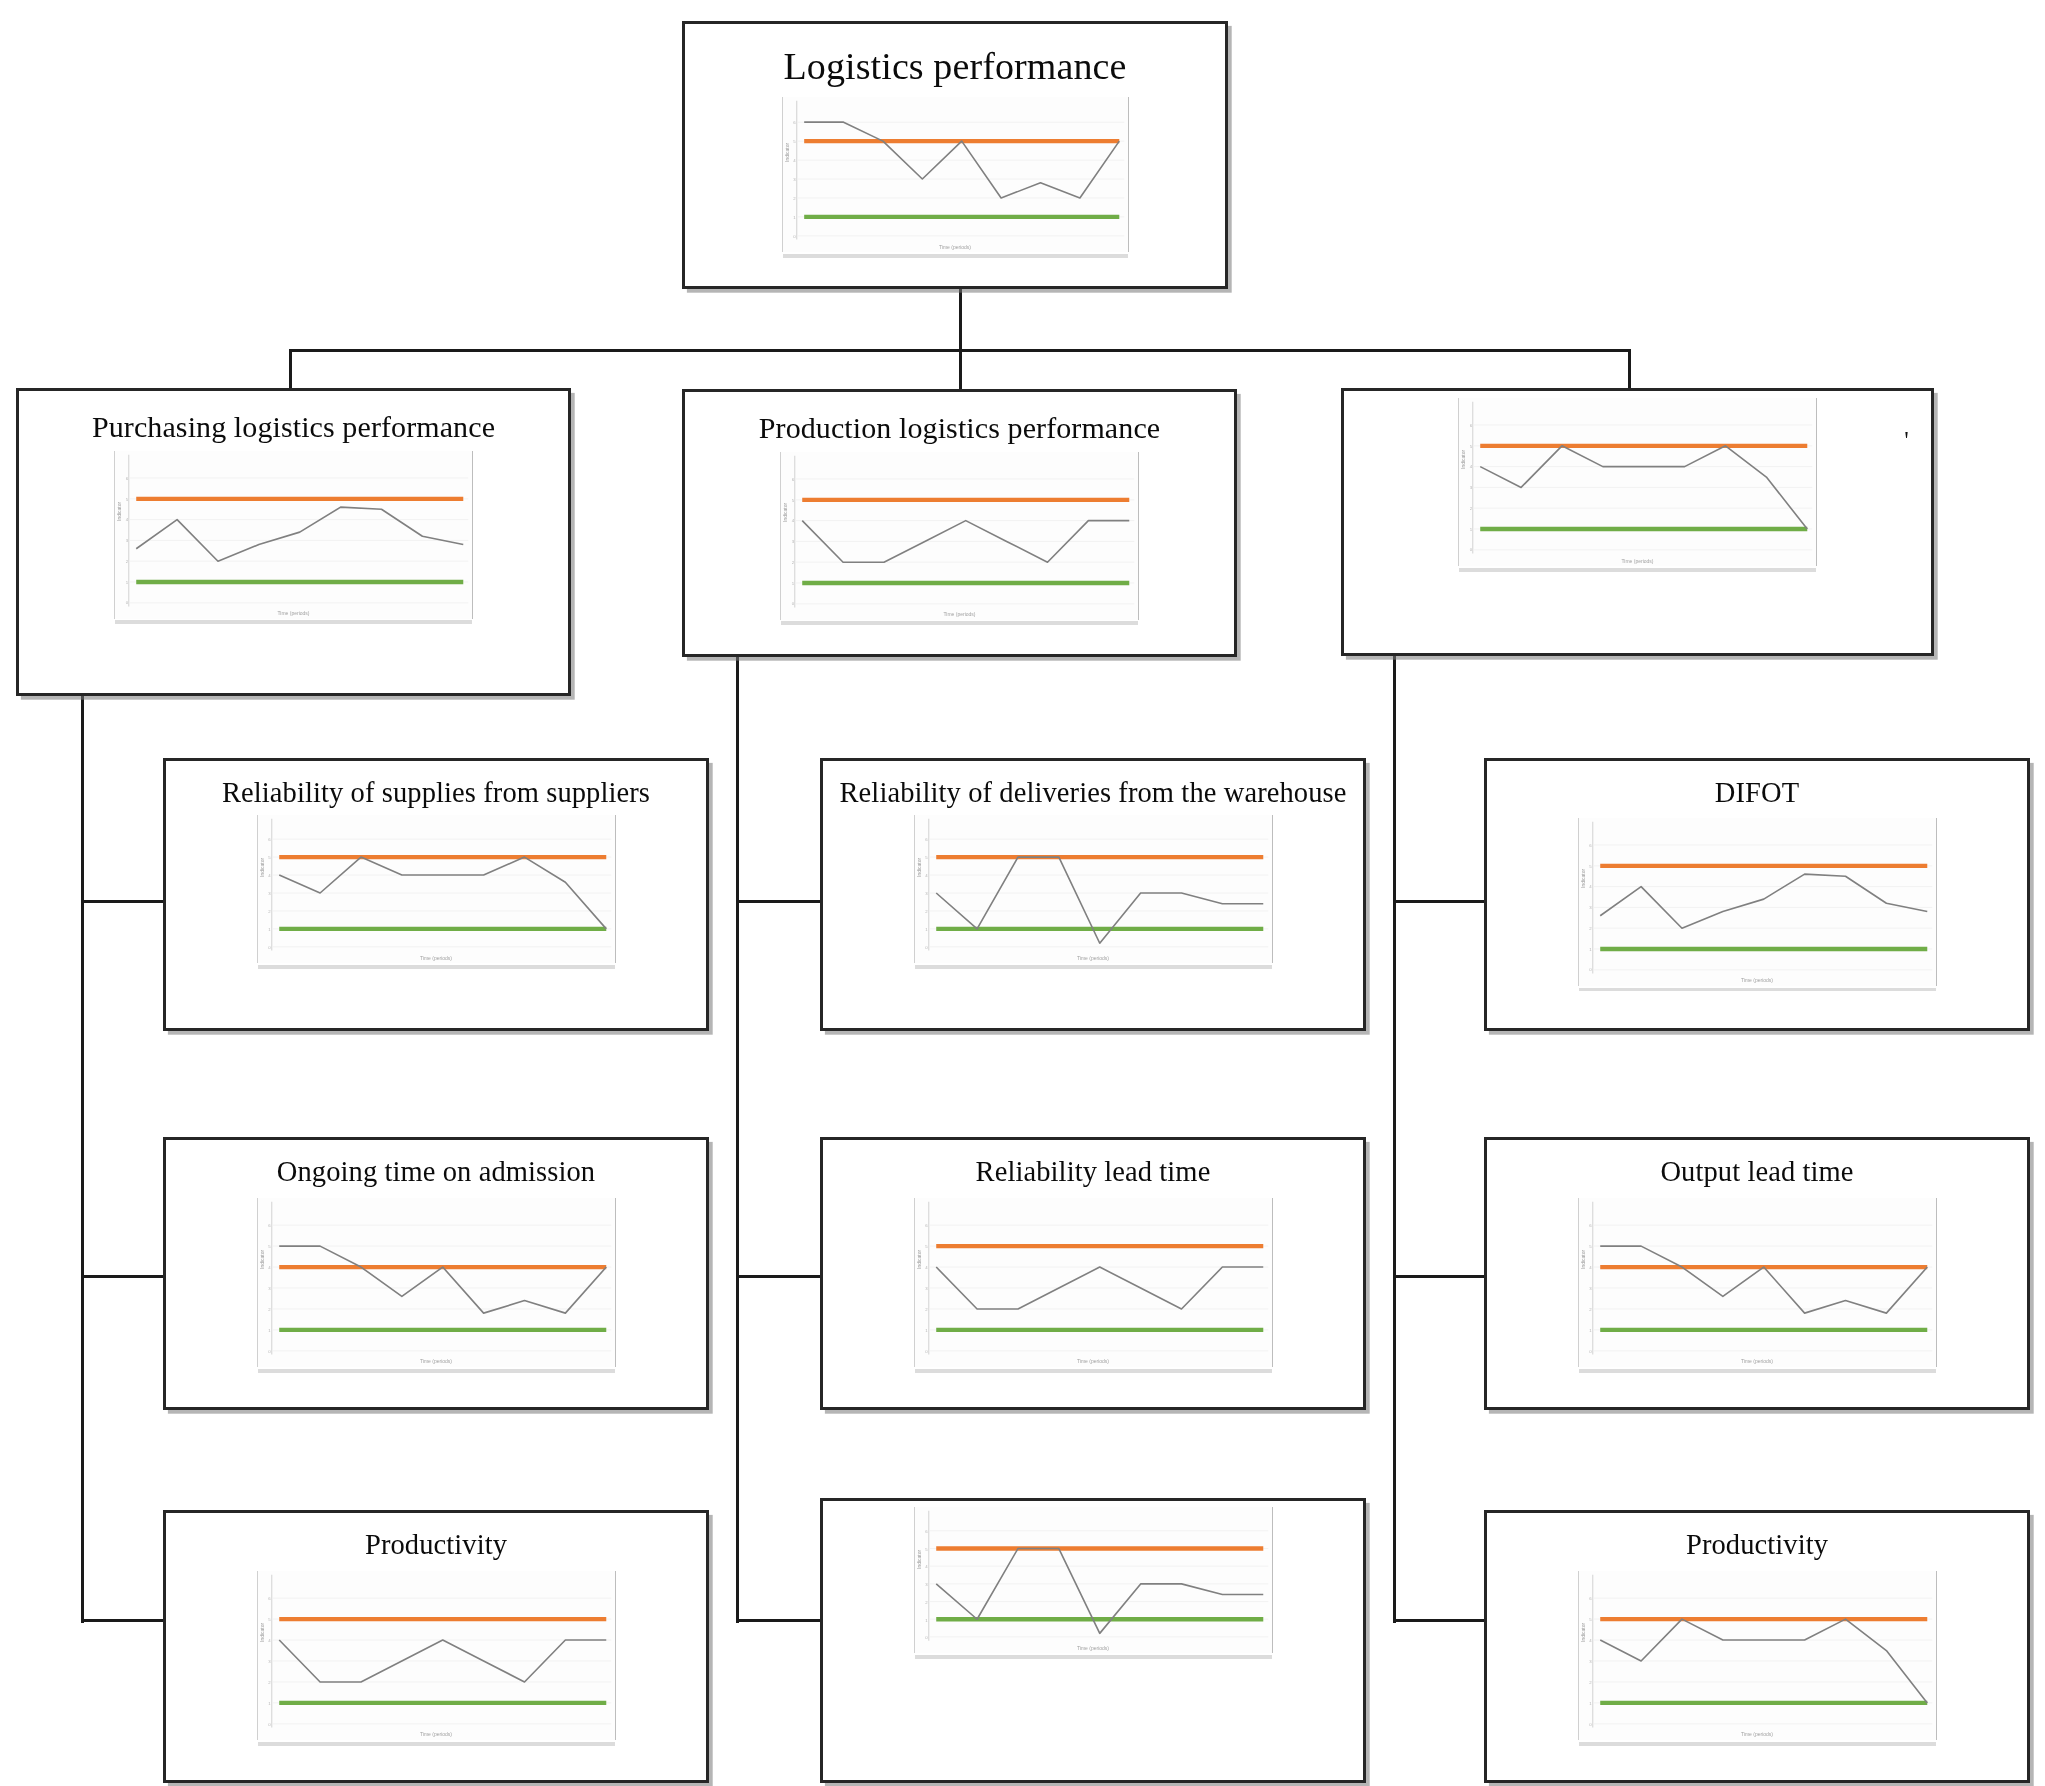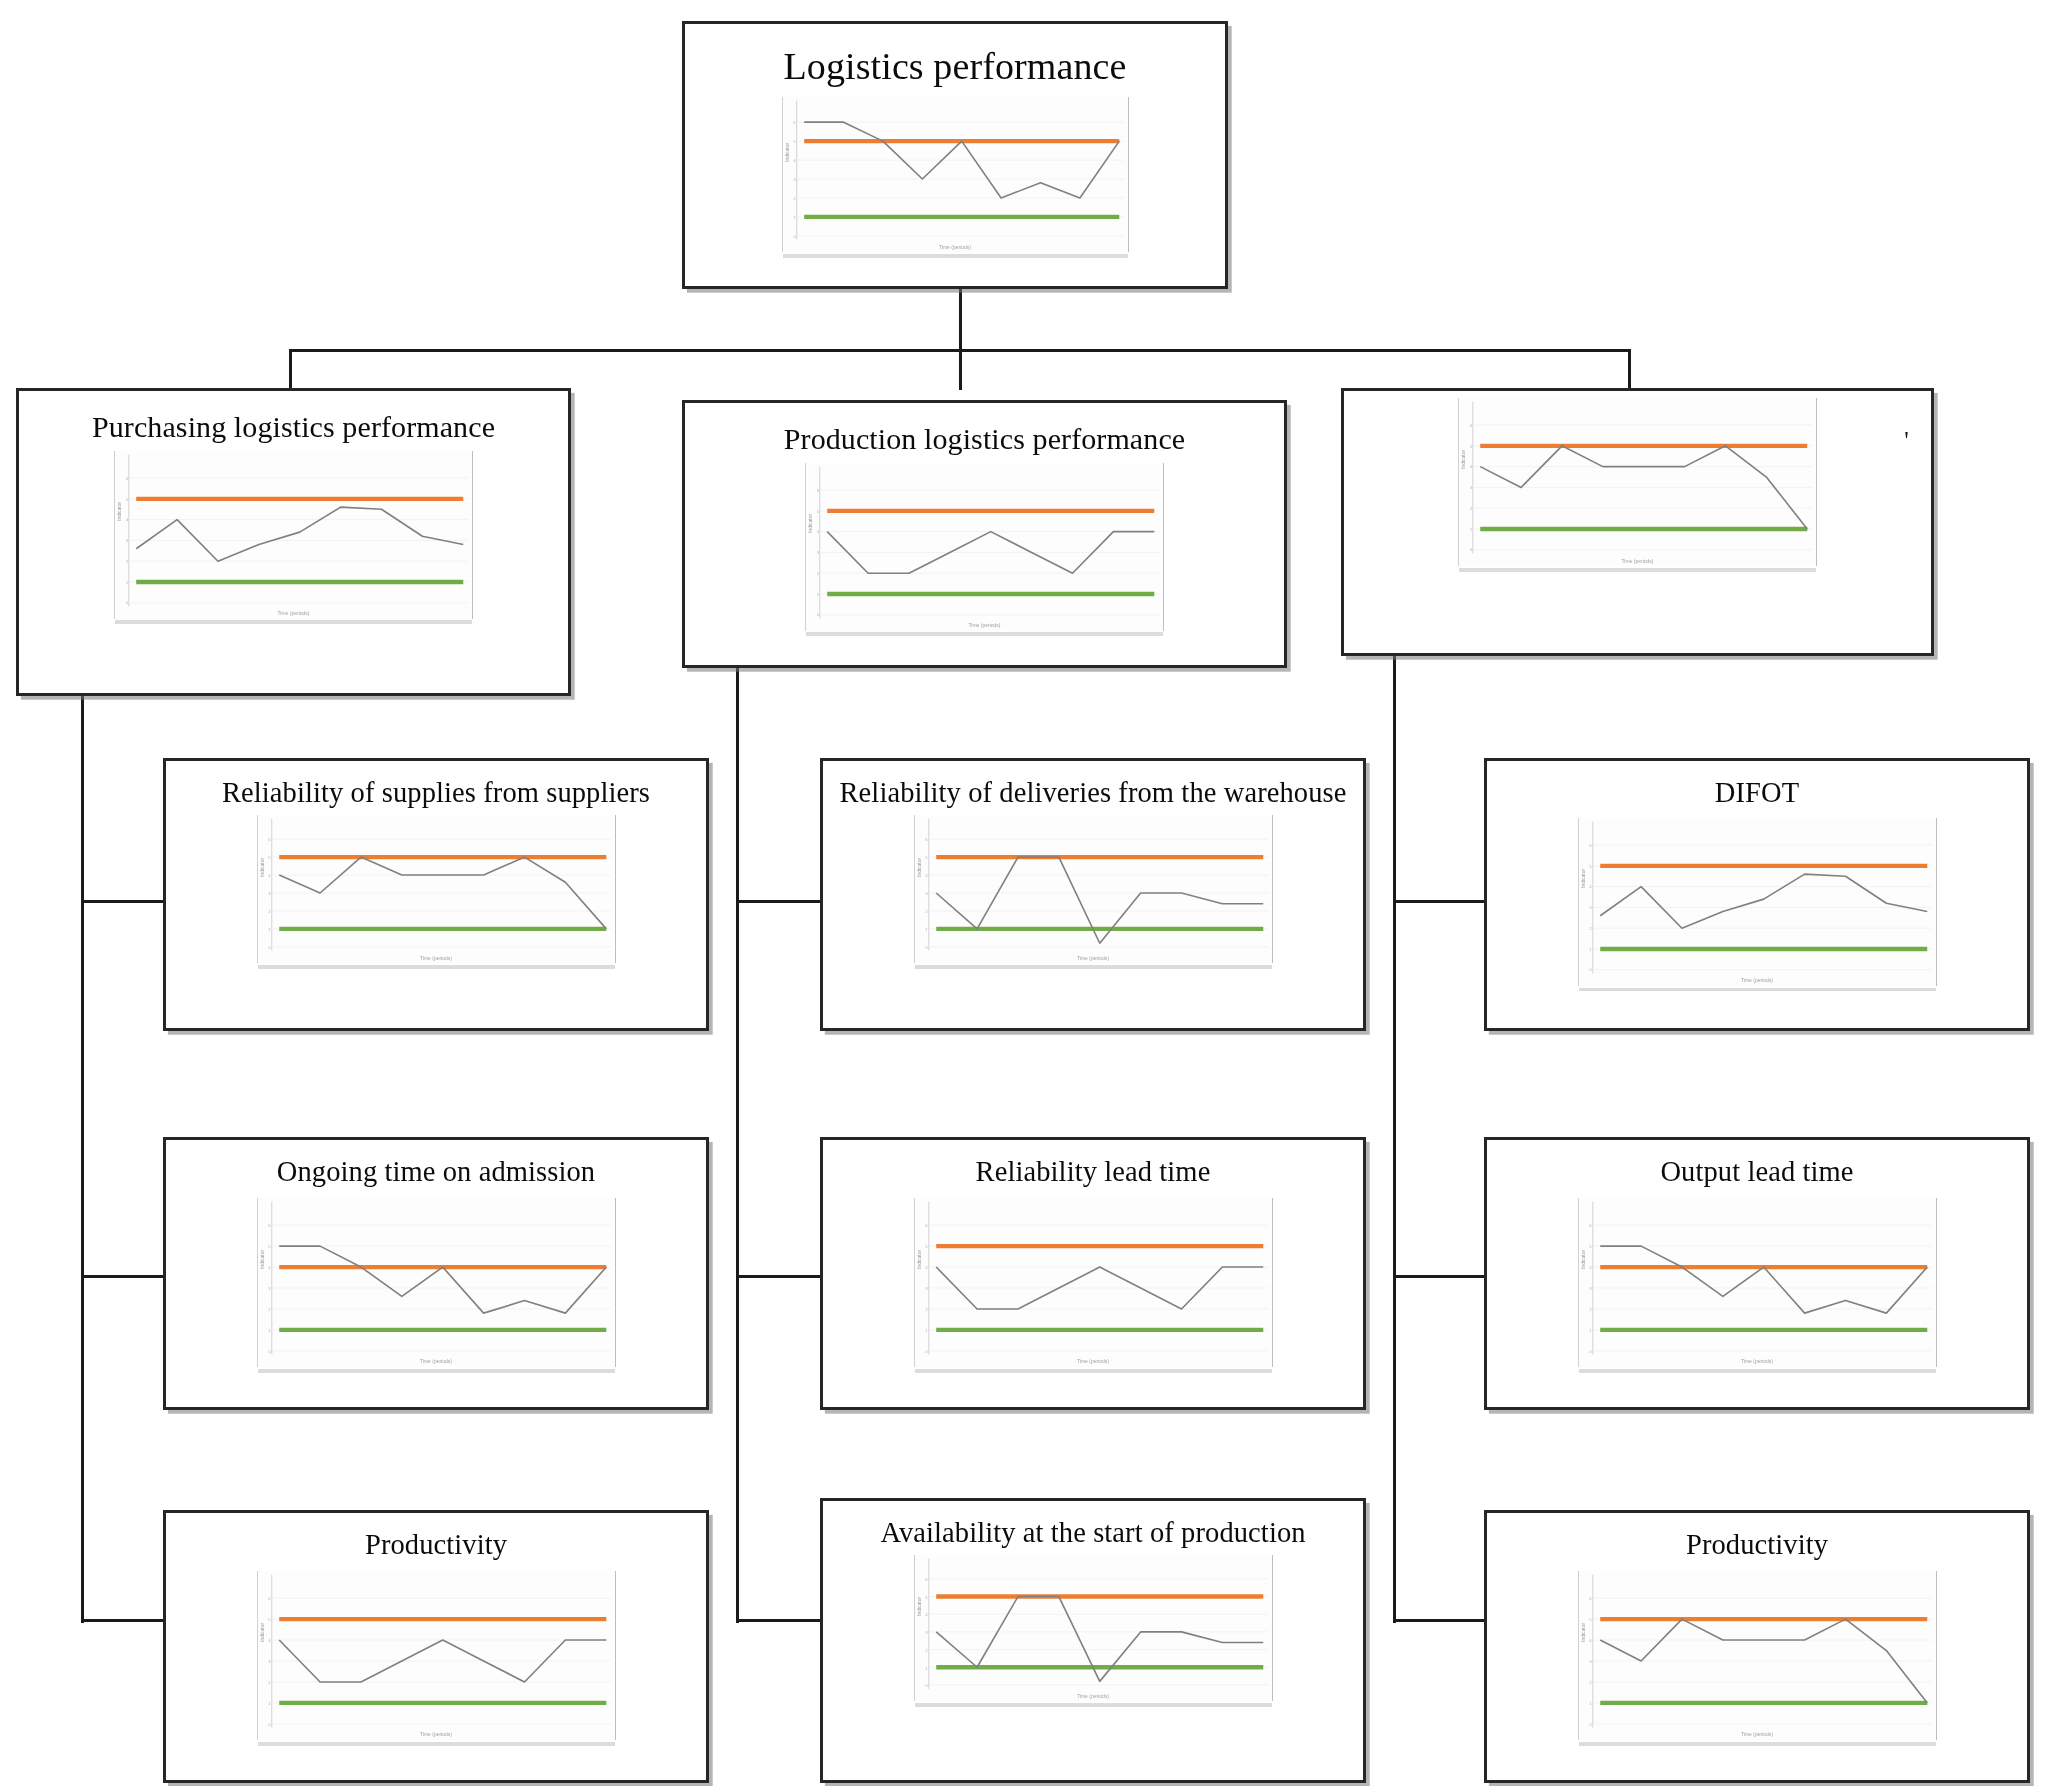--- a/index.html
+++ b/index.html
@@ -154,21 +154,21 @@
           <span style="top: 68px;">4</span>
           <span style="top: 48px;">5</span>
           <span style="top: 27px;">6</span>
         </div>
         <div class="yaxis-title">Indicator</div>
         <div class="xaxis-title">Time (periods)</div>
         <div class="footbar"></div>
       </div>
   </div>
 
-  <div class="node lvl2" style="left:682px;top:400px;width:605px;height:268px;">
+  <div class="node lvl2" style="left:682px;top:389px;width:555px;height:268px;">
     <div class="node-title">Production logistics performance</div>
     <div class="mini" style="width:359px;height:168px;margin-top:7.4px;">
         <div class="plotbg"></div>
         <svg viewBox="0 0 572 270" preserveAspectRatio="none">
           <line x1="24" x2="566" y1="244" y2="244" stroke="#f2f2f2" stroke-width="1.6"></line>
           <line x1="24" x2="566" y1="210.57142857142858" y2="210.57142857142858" stroke="#f2f2f2" stroke-width="1.6"></line>
           <line x1="24" x2="566" y1="177.14285714285714" y2="177.14285714285714" stroke="#f2f2f2" stroke-width="1.6"></line>
           <line x1="24" x2="566" y1="143.7142857142857" y2="143.7142857142857" stroke="#f2f2f2" stroke-width="1.6"></line>
           <line x1="24" x2="566" y1="110.28571428571429" y2="110.28571428571429" stroke="#f2f2f2" stroke-width="1.6"></line>
           <line x1="24" x2="566" y1="76.85714285714285" y2="76.85714285714285" stroke="#f2f2f2" stroke-width="1.6"></line>
@@ -443,21 +443,20 @@
           <span style="top: 48px;">5</span>
           <span style="top: 27px;">6</span>
         </div>
         <div class="yaxis-title">Indicator</div>
         <div class="xaxis-title">Time (periods)</div>
         <div class="footbar"></div>
       </div>
   </div>
 
   <div class="node lvl3" style="left:820px;top:1498px;width:546px;height:285px;">
-    <div class="node-title">Availability at the start of production</div>
     <div class="mini" style="width:359px;height:146px;margin-top:6.2px;">
         <div class="plotbg"></div>
         <svg viewBox="0 0 572 236" preserveAspectRatio="none">
           <line x1="24" x2="566" y1="210" y2="210" stroke="#f2f2f2" stroke-width="1.6"></line>
           <line x1="24" x2="566" y1="181.42857142857144" y2="181.42857142857144" stroke="#f2f2f2" stroke-width="1.6"></line>
           <line x1="24" x2="566" y1="152.85714285714286" y2="152.85714285714286" stroke="#f2f2f2" stroke-width="1.6"></line>
           <line x1="24" x2="566" y1="124.28571428571428" y2="124.28571428571428" stroke="#f2f2f2" stroke-width="1.6"></line>
           <line x1="24" x2="566" y1="95.71428571428572" y2="95.71428571428572" stroke="#f2f2f2" stroke-width="1.6"></line>
           <line x1="24" x2="566" y1="67.14285714285714" y2="67.14285714285714" stroke="#f2f2f2" stroke-width="1.6"></line>
           <line x1="24" x2="566" y1="38.571428571428584" y2="38.571428571428584" stroke="#f2f2f2" stroke-width="1.6"></line>

